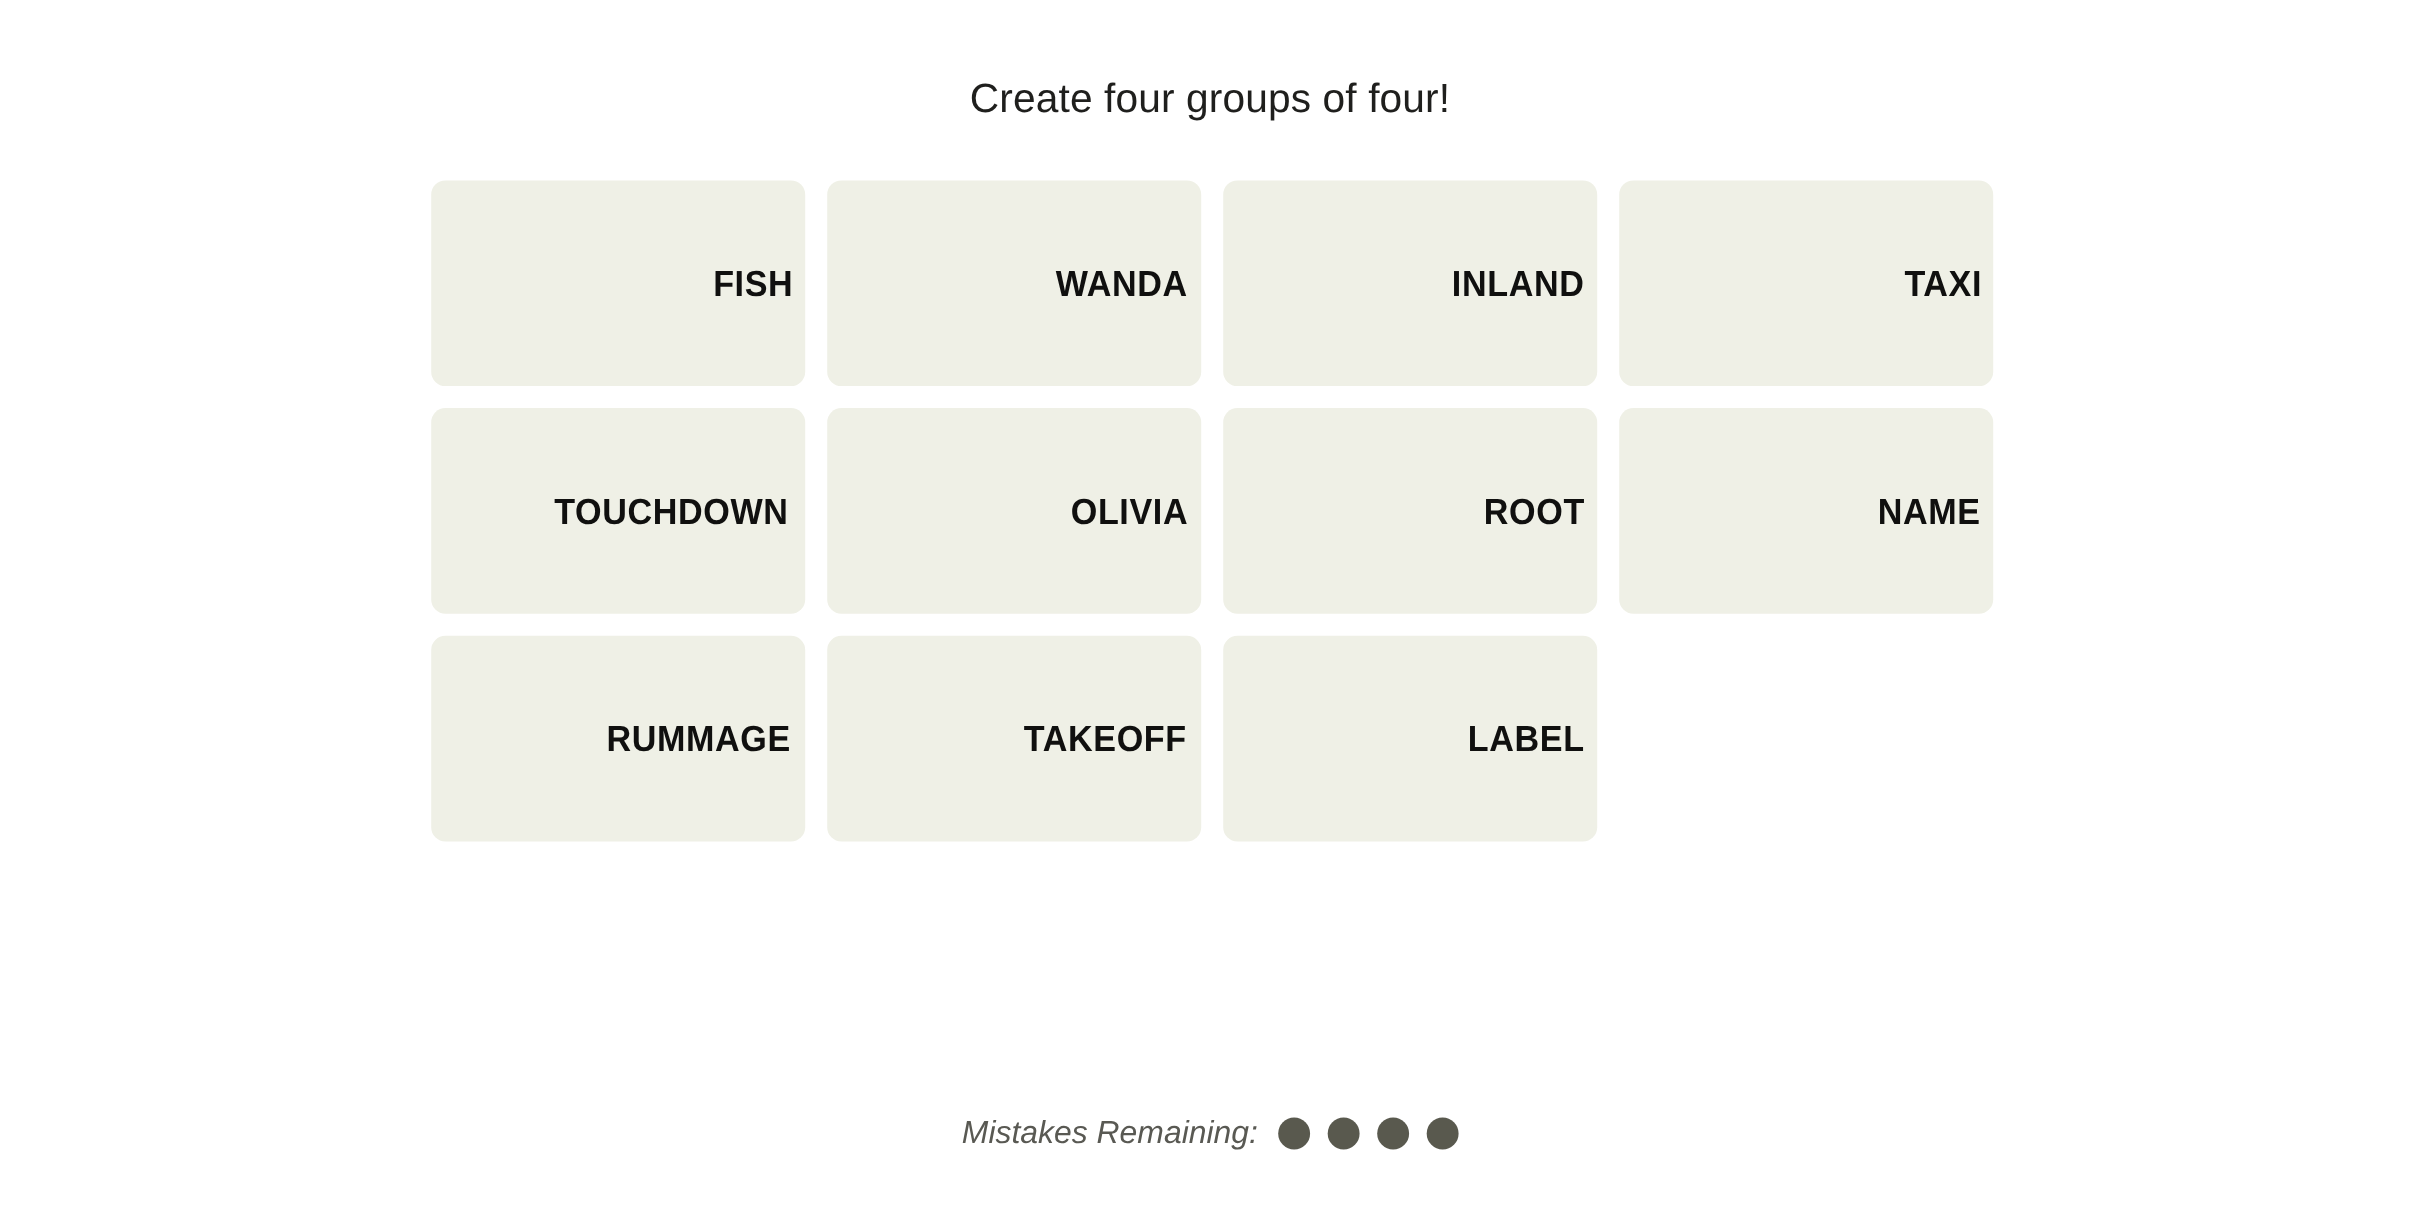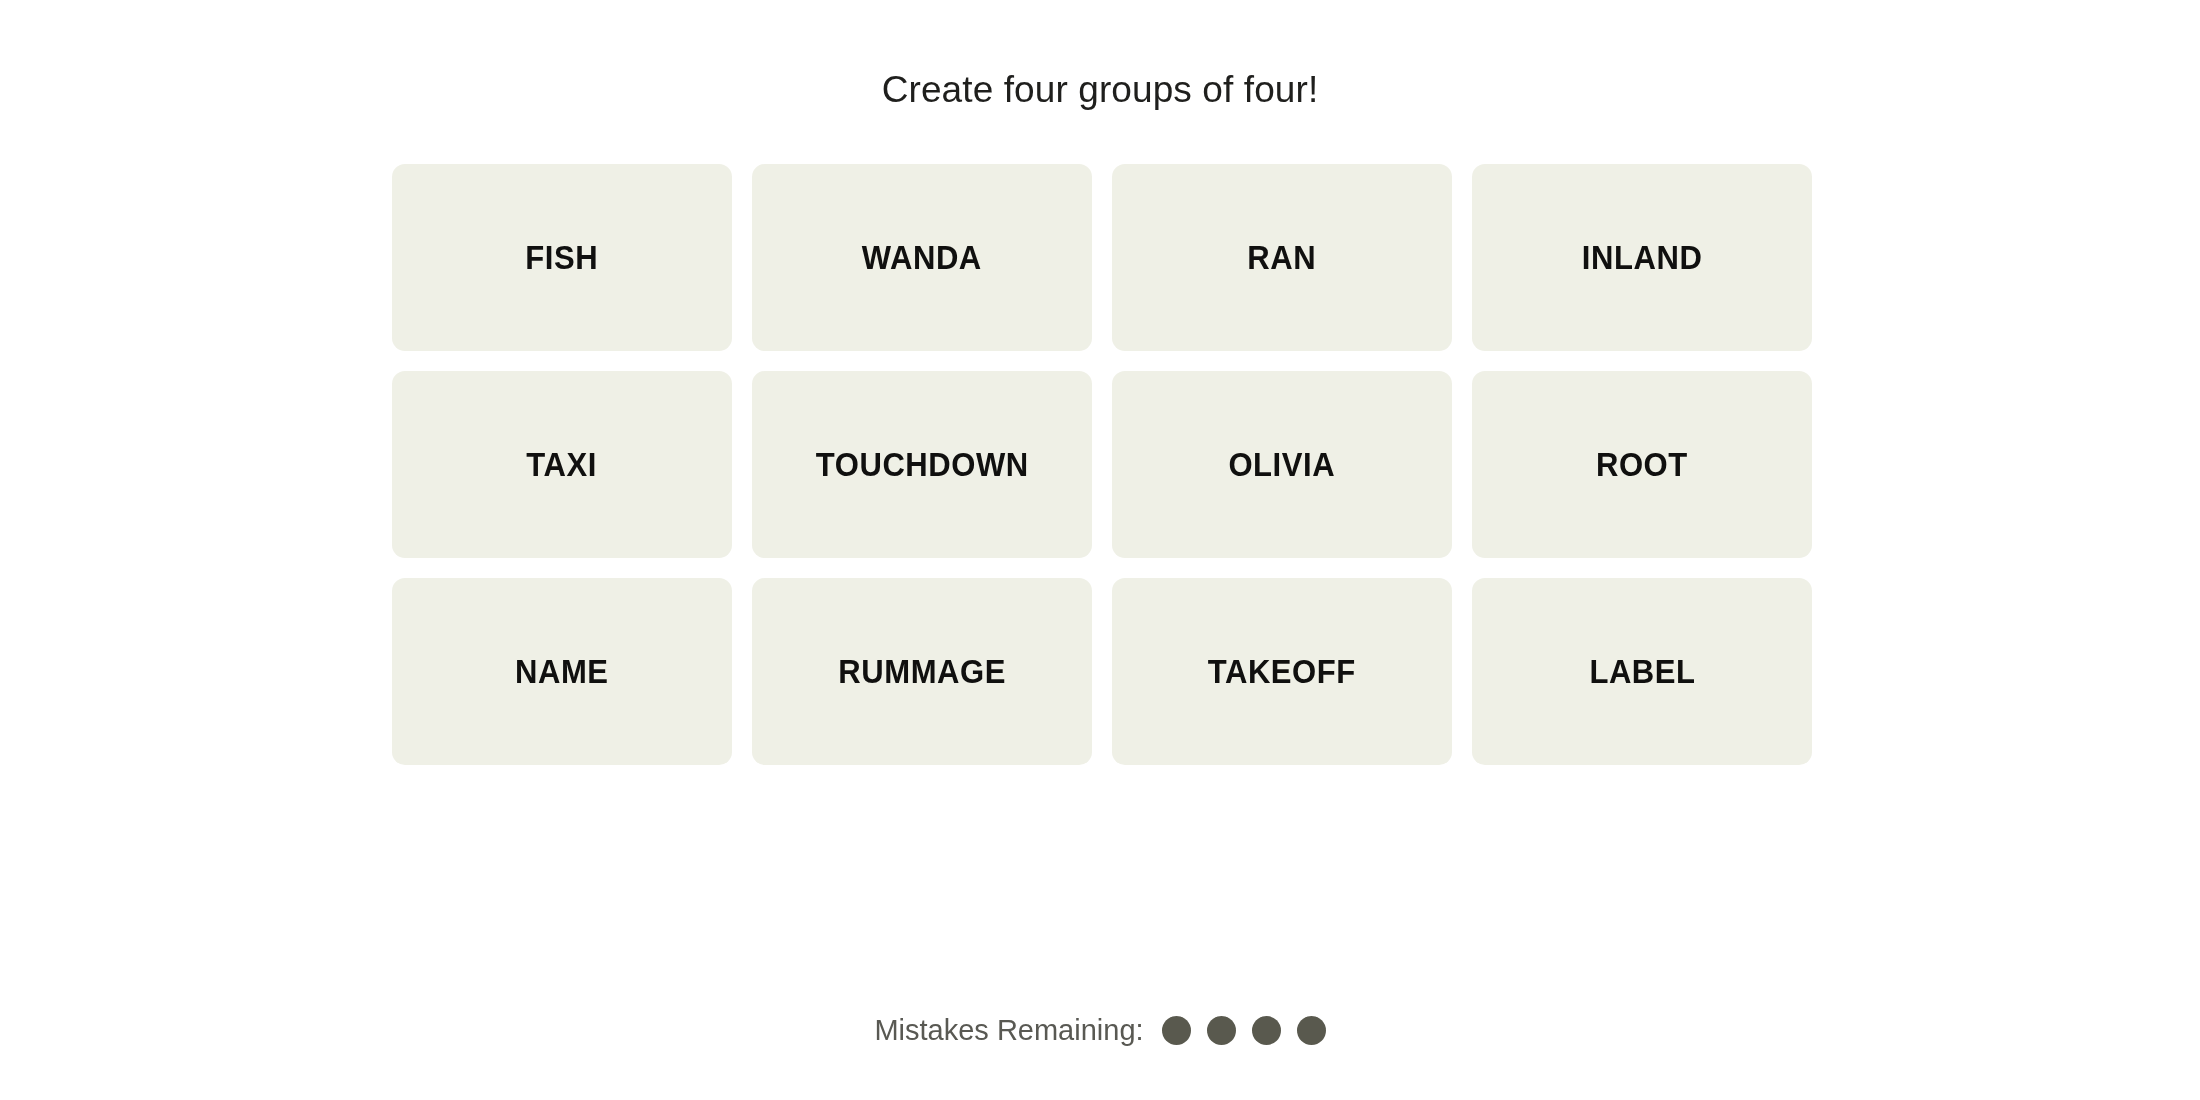--- a/index.html
+++ b/index.html
@@ -53,21 +53,21 @@
     column-gap: 20px;
     row-gap: 20px;
   }
 
   .tile {
     background: #eff0e6;
     border: none;
     border-radius: 13px;
     display: flex;
     align-items: center;
-    justify-content: center;
+    justify-content: flex-end;
     cursor: pointer;
     padding: 0 8px;
     box-sizing: border-box;
     user-select: none;
     -webkit-user-select: none;
   }
 
   .tile-label {
     font-family: "Liberation Sans Narrow", "Liberation Sans", "DejaVu Sans Condensed", "DejaVu Sans", sans-serif;
     font-size: 33px;
@@ -93,20 +93,21 @@
     justify-content: center;
     gap: 18px;
   }
 
   .mistakes-label {
     font-size: 29px;
     font-weight: 400;
     color: #595953;
     line-height: 34px;
     white-space: nowrap;
+    font-style: italic;
   }
 
   .mistakes-dots {
     display: flex;
     flex-direction: row;
     align-items: center;
     gap: 16px;
   }
 
   .mistake-dot {
@@ -123,23 +124,20 @@
 <div class="game-root">
 
   <h1 class="title">Create four groups of four!</h1>
 
   <div class="board">
     <button class="tile">
       <span class="tile-label">FISH</span>
     </button>
     <button class="tile">
       <span class="tile-label">WANDA</span>
-    </button>
-    <button class="tile">
-      <span class="tile-label">RAN</span>
     </button>
 
     <button class="tile">
       <span class="tile-label">INLAND</span>
     </button>
     <button class="tile">
       <span class="tile-label">TAXI</span>
     </button>
 
     <button class="tile">

